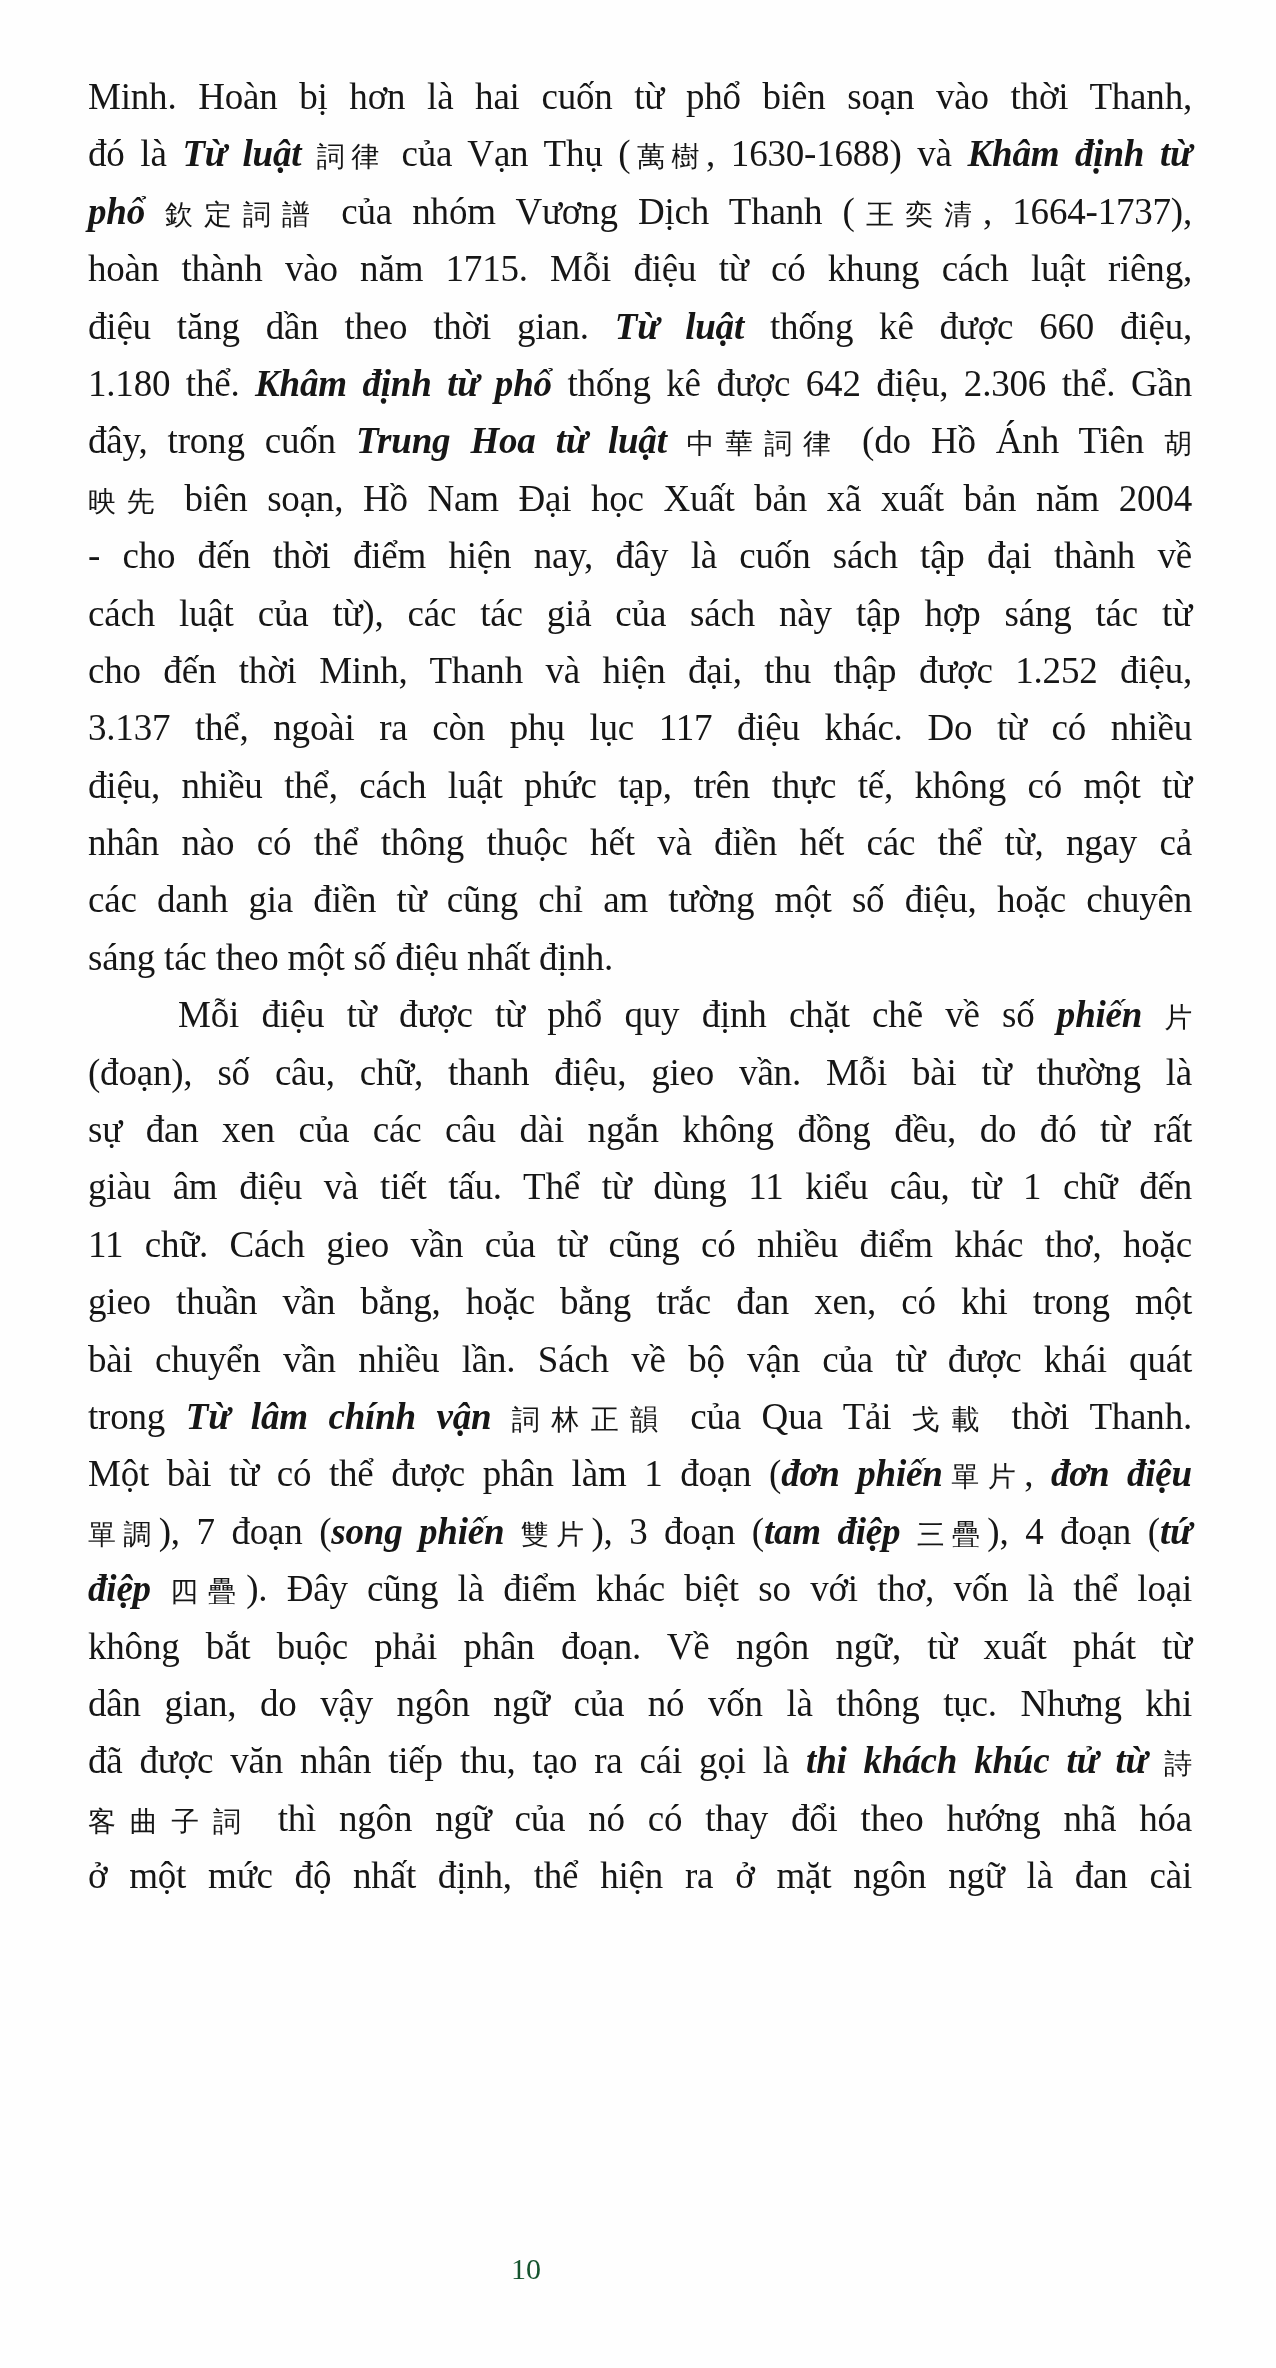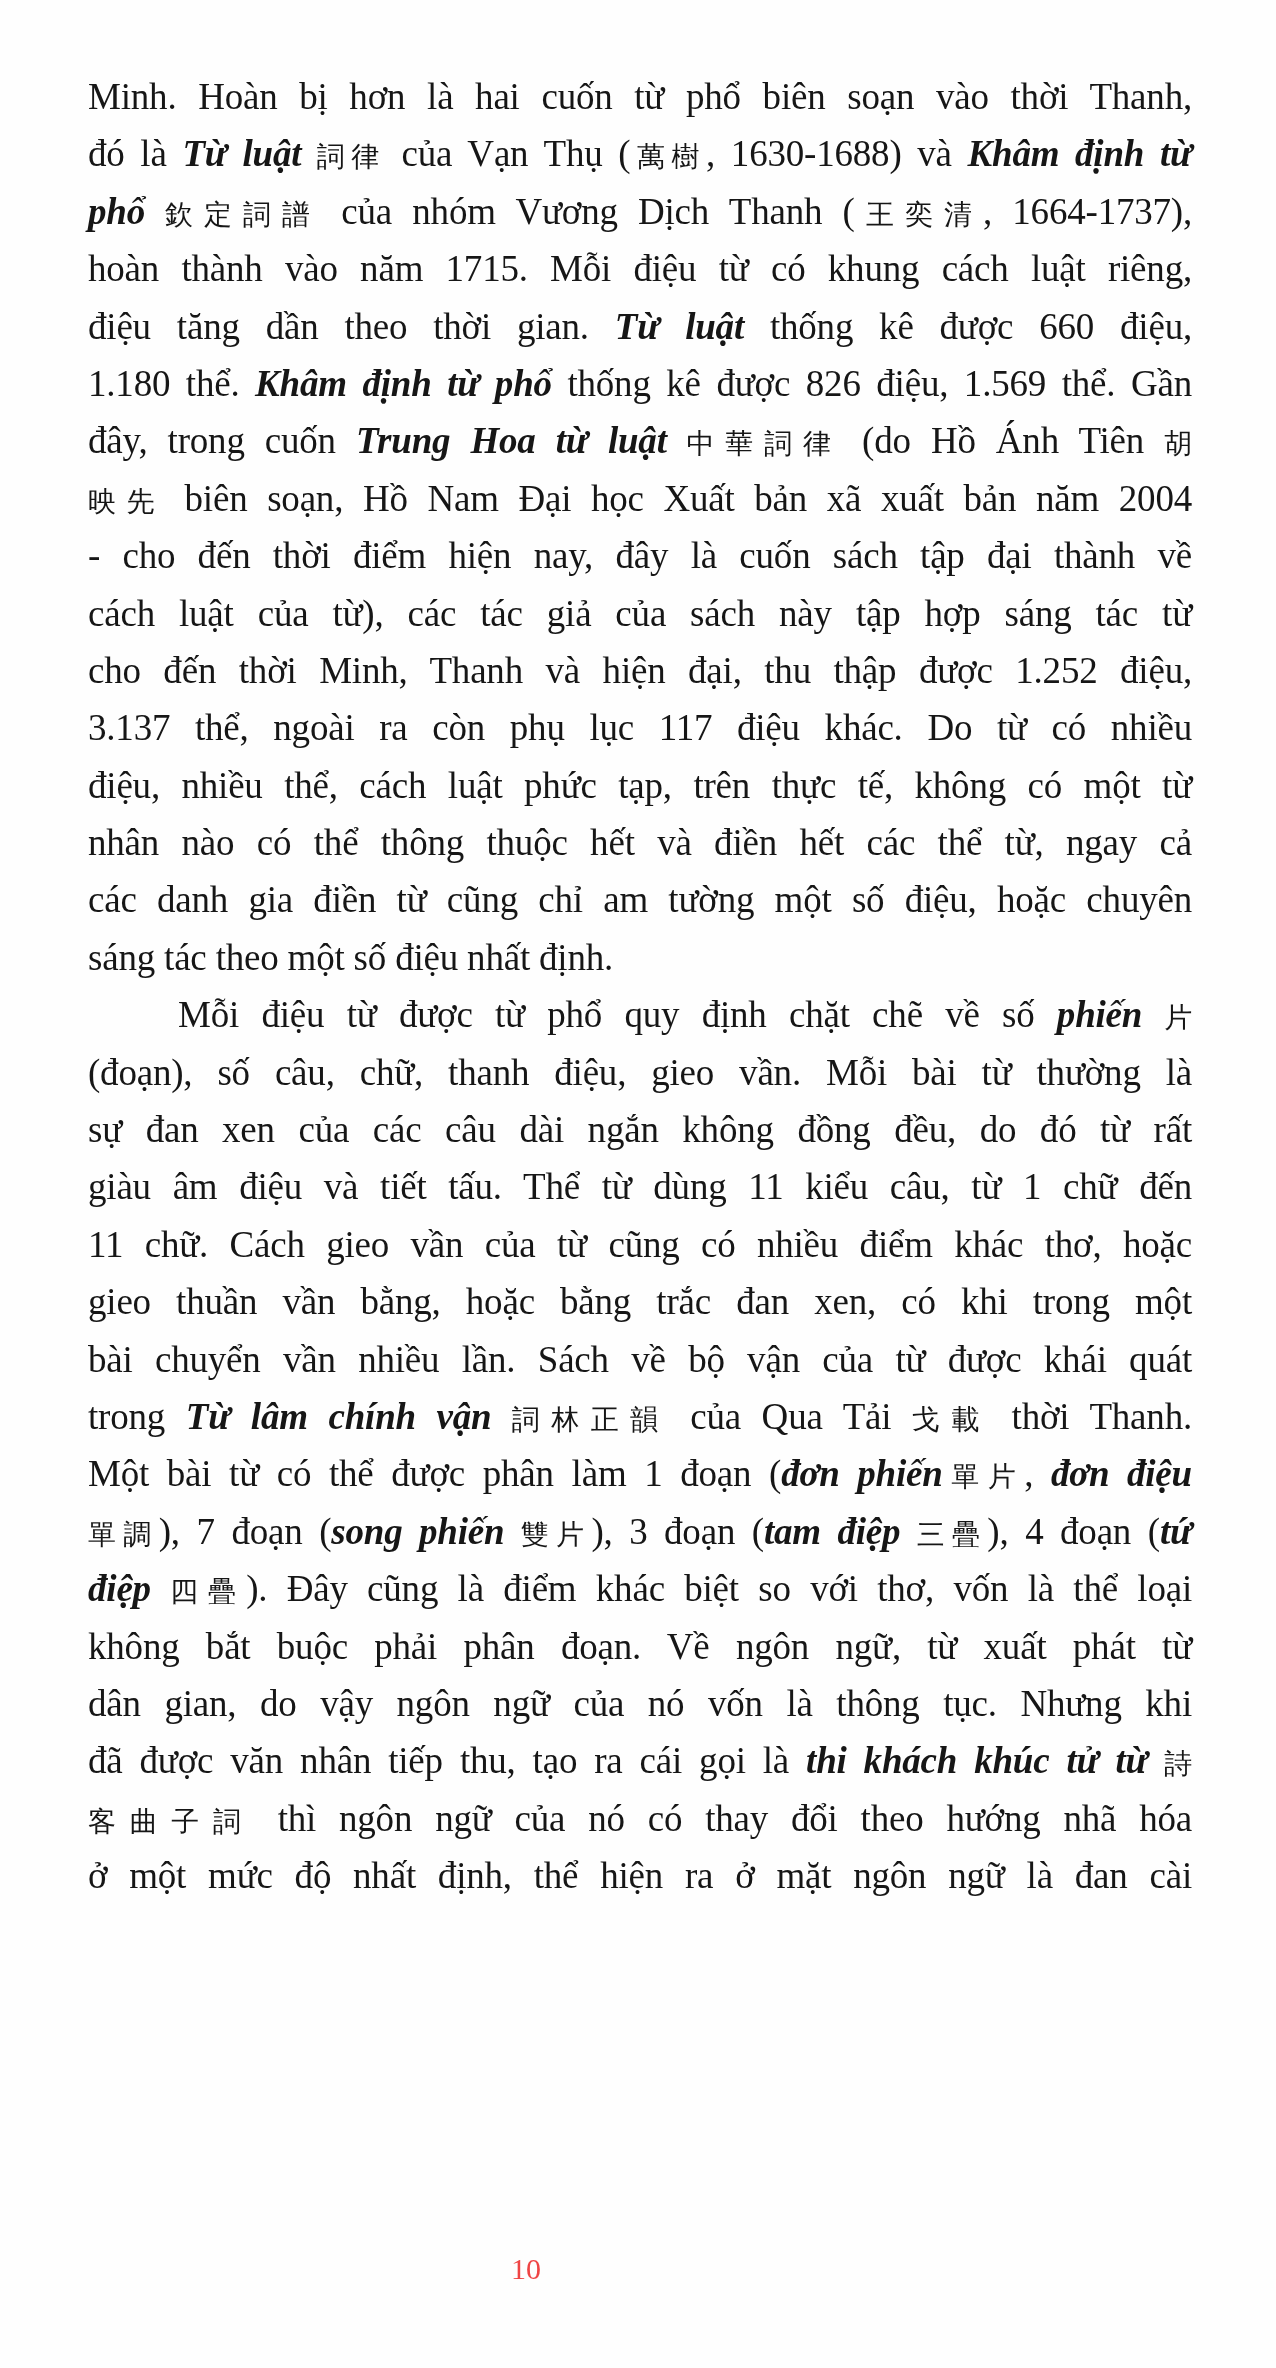--- a/index.html
+++ b/index.html
@@ -48,35 +48,35 @@
     .line span { }
     .it { font-style: italic; font-weight: bold; }
     .cjk { font-family: "DejaVu Sans", sans-serif; font-size: 28px; }
     .page-number {
       position: absolute;
       left: 0;
       width: 1052px;
       top: 2252px;
       text-align: center;
       font-size: 30px;
-      color: #ef4444;
+      color: #14532d;
     }
   </style>
 </head>
 <body>
 
 <div class="page">
   <div class="text-block" id="text-block">
       <div>
         <div class="line"><span>Minh. Hoàn bị hơn là hai cuốn từ phổ biên soạn vào thời Thanh,</span></div>
         <div class="line"><span>đó là </span><span class="it">Từ luật</span><span class="cjk"> 詞律</span><span> của Vạn Thụ (</span><span class="cjk">萬樹</span><span>, 1630-1688) và </span><span class="it">Khâm định từ</span></div>
         <div class="line"><span class="it">phổ</span><span class="cjk"> 欽定詞譜</span><span> của nhóm Vương Dịch Thanh (</span><span class="cjk">王奕清</span><span>, 1664-1737),</span></div>
         <div class="line"><span>hoàn thành vào năm 1715. Mỗi điệu từ có khung cách luật riêng,</span></div>
         <div class="line"><span>điệu tăng dần theo thời gian. </span><span class="it">Từ luật</span><span> thống kê được 660 điệu,</span></div>
-        <div class="line"><span>1.180 thể. </span><span class="it">Khâm định từ phổ</span><span> thống kê được 826 điệu, 1.569 thể. Gần</span></div>
+        <div class="line"><span>1.180 thể. </span><span class="it">Khâm định từ phổ</span><span> thống kê được 642 điệu, 2.306 thể. Gần</span></div>
         <div class="line"><span>đây, trong cuốn </span><span class="it">Trung Hoa từ luật</span><span class="cjk"> 中華詞律</span><span> (do Hồ Ánh Tiên </span><span class="cjk">胡</span></div>
         <div class="line"><span class="cjk">映先</span><span> biên soạn, Hồ Nam Đại học Xuất bản xã xuất bản năm 2004</span></div>
         <div class="line"><span>- cho đến thời điểm hiện nay, đây là cuốn sách tập đại thành về</span></div>
         <div class="line"><span>cách luật của từ), các tác giả của sách này tập hợp sáng tác từ</span></div>
         <div class="line"><span>cho đến thời Minh, Thanh và hiện đại, thu thập được 1.252 điệu,</span></div>
         <div class="line"><span>3.137 thể, ngoài ra còn phụ lục 117 điệu khác. Do từ có nhiều</span></div>
         <div class="line"><span>điệu, nhiều thể, cách luật phức tạp, trên thực tế, không có một từ</span></div>
         <div class="line"><span>nhân nào có thể thông thuộc hết và điền hết các thể từ, ngay cả</span></div>
         <div class="line"><span>các danh gia điền từ cũng chỉ am tường một số điệu, hoặc chuyên</span></div>
         <div class="line last"><span>sáng tác theo một số điệu nhất định.</span></div>

